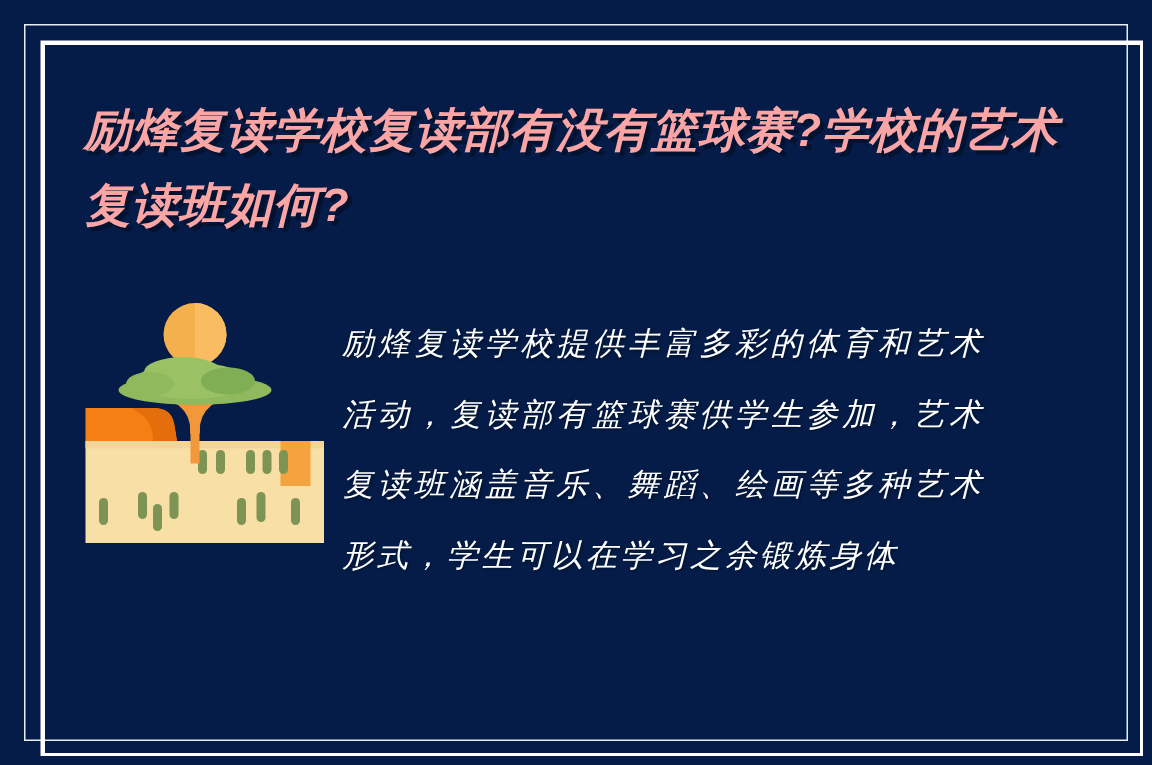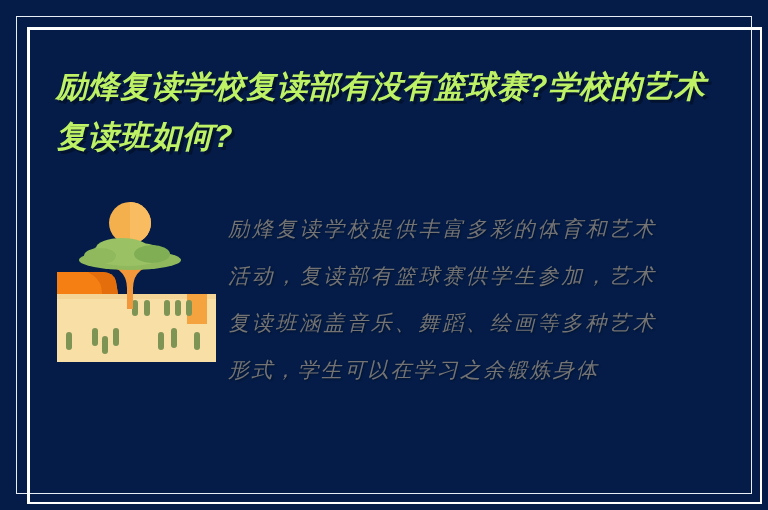--- a/index.html
+++ b/index.html
@@ -50,21 +50,21 @@
     background: #041C47;
     pointer-events: none;
   }
 
   
   .headline {
     position: absolute;
     left: 56px;
     top: 62px;
     width: 650px;
-    color: #bef264;
+    color: #fca5a5;
     font-size: 31px;
     font-weight: 700;
     font-style: italic;
     line-height: 50px;
     letter-spacing: 0.5px;
     text-shadow: 3px 3px 0 rgba(3,16,42,0.85);
     white-space: pre-wrap;
   }
 
   
@@ -75,21 +75,21 @@
     width: 172px;
     height: 166px;
   }
 
   
   .body-copy {
     position: absolute;
     left: 228px;
     top: 206px;
     width: 428px;
-    color: #737373;
+    color: #ffffff;
     font-family: "DejaVu Serif", "Liberation Serif", serif;
     font-size: 21px;
     font-style: italic;
     line-height: 47px;
     letter-spacing: 2.2px;
     text-align: justify;
     text-shadow: 1px 1px 2px rgba(0,0,0,0.35);
   }
 </style>
 </head>

